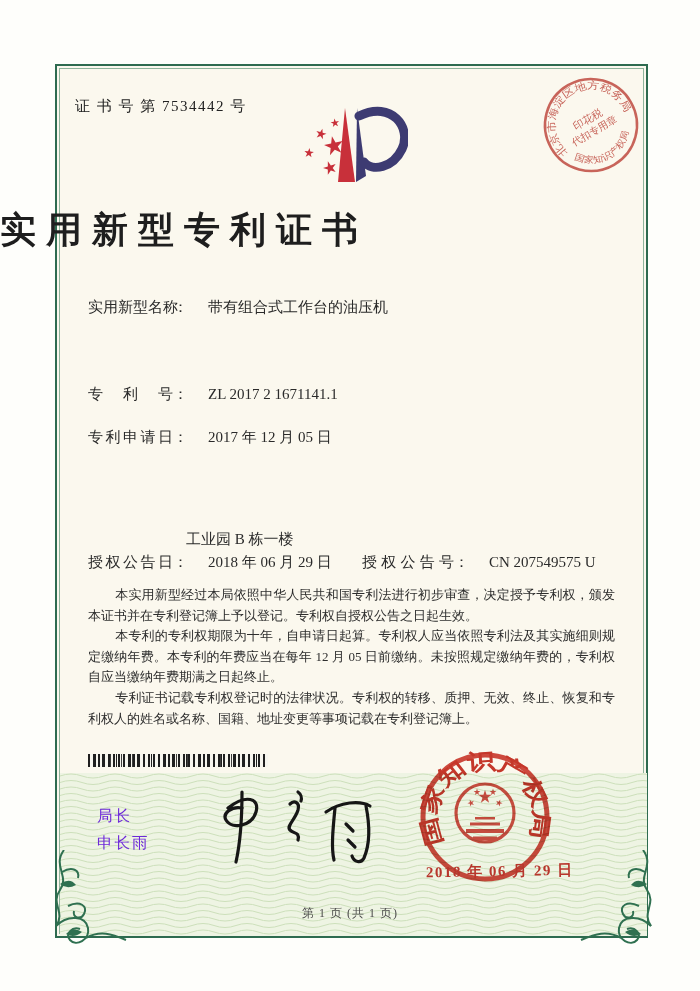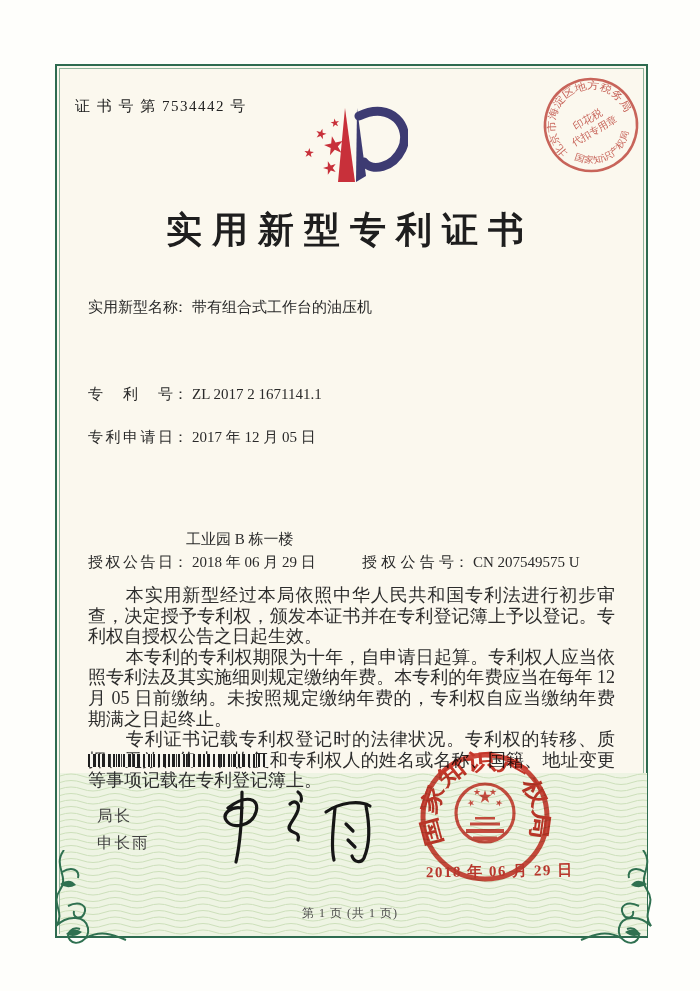--- a/index.html
+++ b/index.html
@@ -11,46 +11,46 @@
   }
   .frame{
     position:absolute;left:55px;top:64px;width:593px;height:874px;
     border:2.5px solid #2e6b50;background:#fbf8ee;box-sizing:border-box;
   }
   .frame-inner{position:absolute;inset:2px;border:1px solid #8fb49c;}
   .waves{position:absolute;left:60px;top:773px;width:587px;height:163px;z-index:1;}
   .cert-no{position:absolute;left:75px;top:97px;font-size:15px;letter-spacing:1.5px;color:#222;z-index:2;}
   .logo{position:absolute;left:292px;top:104px;width:116px;height:92px;z-index:2;}
   .title{
-    position:absolute;left:0;top:206px;width:700px;text-align:center;
+    position:absolute;left:0;top:206px;width:700px;
     font-size:36px;font-weight:bold;letter-spacing:10px;color:#1e1e1e;z-index:2;
   }
   .frow{position:absolute;left:88px;font-size:15px;color:#2a2a2a;white-space:nowrap;z-index:2;}
   .flabel{display:inline-block;width:85px;text-align:justify;text-align-last:justify;vertical-align:bottom;}
   .glabel{display:inline-block;width:92px;text-align:justify;text-align-last:justify;vertical-align:bottom;}
   .fcolon{display:inline-block;}
-  .fvalue{margin-left:4px;}
+  .fvalue{margin-left:20px;}
   .paras{position:absolute;left:88px;top:585px;width:527px;z-index:2;}
   .paras p{
-    margin:0;font-size:18px;line-height:20.6px;text-indent:2.1em;
+    margin:0;font-size:13px;line-height:20.6px;text-indent:2.1em;
     text-align:justify;color:#2d2d2d;
   }
   .barcode{
     position:absolute;left:88px;top:754px;width:180px;height:13px;z-index:2;
     background-color:#f6f5ee;
     background-image:
       repeating-linear-gradient(90deg,#1f1f1f 0 2px,rgba(0,0,0,0) 2px 5px),
       repeating-linear-gradient(90deg,#1f1f1f 0 1px,rgba(0,0,0,0) 1px 7px),
       repeating-linear-gradient(90deg,rgba(30,30,30,.85) 0 1.5px,rgba(0,0,0,0) 1.5px 11px);
   }
   .flourish{position:absolute;top:850px;width:85px;height:105px;z-index:3;}
   .fl-left{left:42px;}
   .fl-right{left:580px;transform:scaleX(-1);}
   .director-label{
-    position:absolute;left:97px;font-size:15.5px;color:#404040;z-index:3;
+    position:absolute;left:97px;font-size:15.5px;color:#6d28d9;z-index:3;
     font-family:"Liberation Sans","DejaVu Sans",sans-serif;letter-spacing:2px;
   }
   .signature{position:absolute;left:198px;top:786px;width:195px;height:80px;z-index:4;}
   .seal{position:absolute;left:415px;top:747px;width:140px;height:140px;z-index:3;mix-blend-mode:multiply;}
   .seal-date{
     position:absolute;left:426px;top:862px;font-size:15px;font-weight:bold;color:#b8362c;
     letter-spacing:1.5px;z-index:4;white-space:nowrap;transform:rotate(-1deg);
   }
   .footer{position:absolute;left:0;top:905px;width:700px;text-align:center;font-size:12px;color:#4c4c4c;z-index:2;letter-spacing:1px;}
   .tax-stamp{position:absolute;left:536px;top:70px;width:110px;height:110px;z-index:2;opacity:.88;mix-blend-mode:multiply;}

